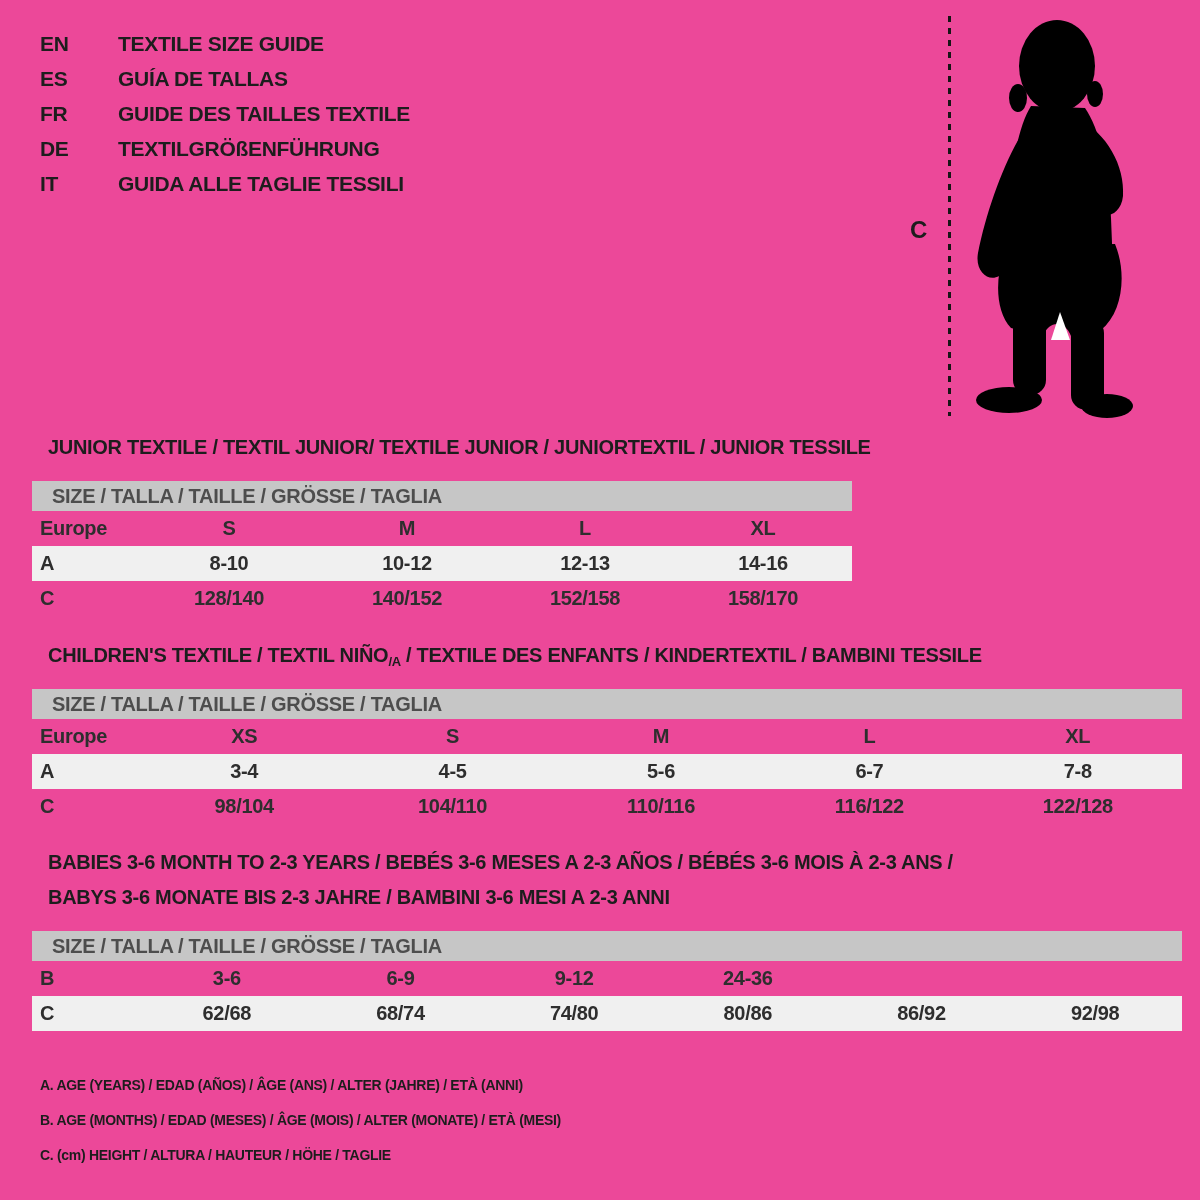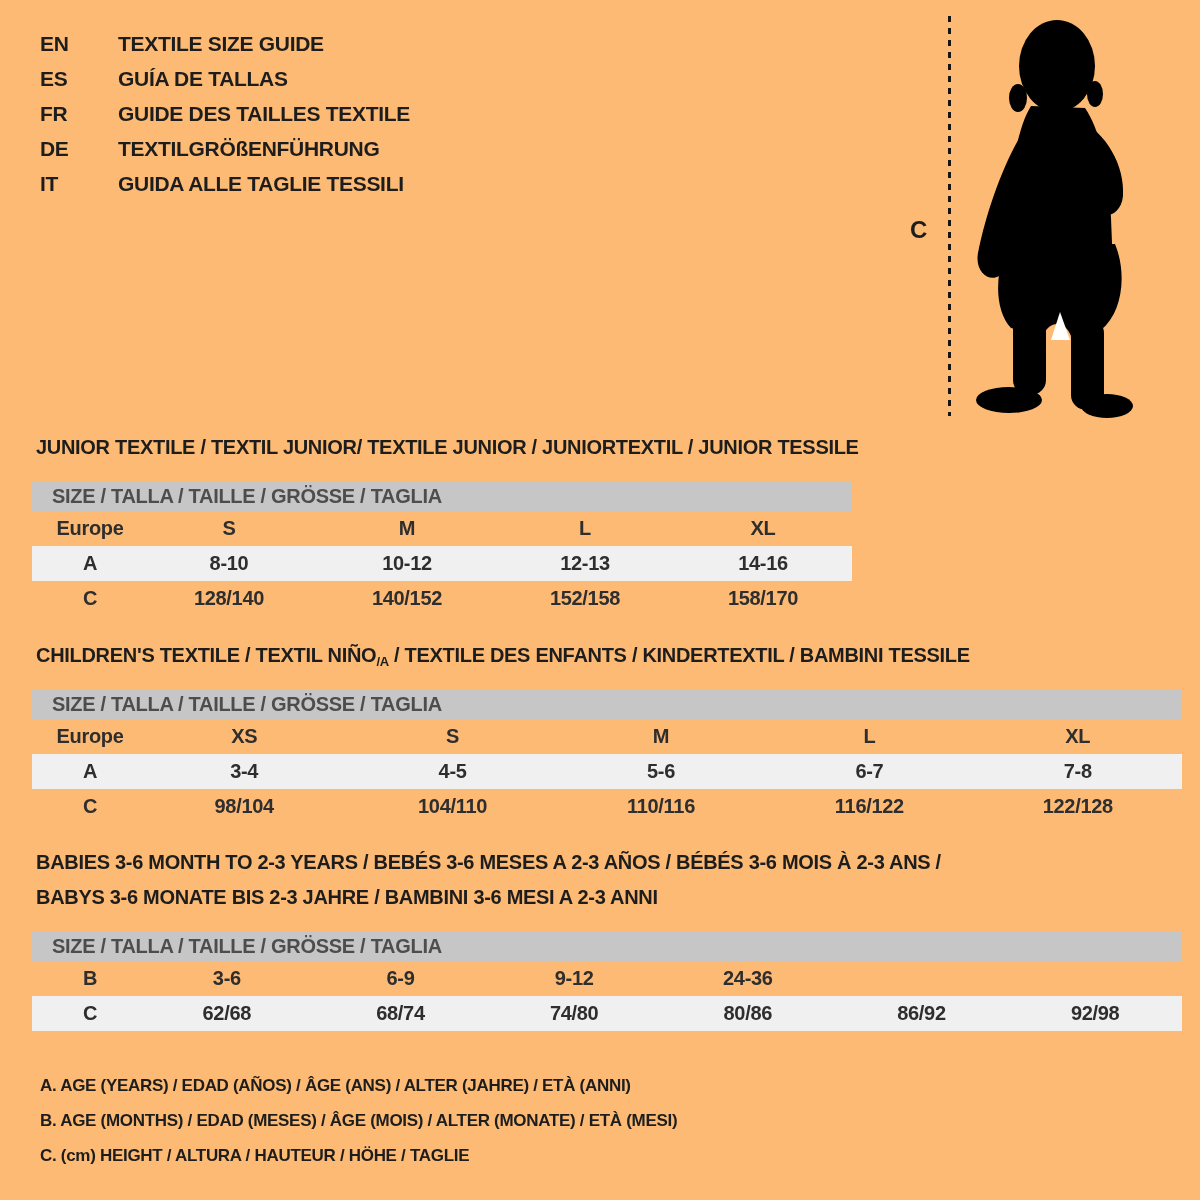--- a/index.html
+++ b/index.html
@@ -1,50 +1,50 @@
 <!DOCTYPE html>
 <html><head>
 <meta charset="utf-8">
 <style>
   html,body{margin:0;padding:0;background:#ffffff;}
   .page{
-    position:relative;width:1200px;height:1200px;background:#fdba74;overflow:hidden;
+    position:relative;width:1200px;height:1200px;background:#ec4899;overflow:hidden;
     font-family:"Liberation Sans","DejaVu Sans",sans-serif;color:#1d1d1d;
   }
   
   .lang-block{position:absolute;left:40px;top:26px;}
   .lang-line{display:flex;height:35px;align-items:center;}
   .lang-code{width:78px;font-weight:bold;font-size:21px;letter-spacing:-0.3px;}
   .lang-title{font-weight:bold;font-size:21px;letter-spacing:-0.3px;}
   
   .measure-line{
     position:absolute;left:948px;top:16px;width:3px;height:400px;
     background:repeating-linear-gradient(to bottom,#161616 0 6px,transparent 6px 12px);
   }
   .measure-label{position:absolute;left:910px;top:216px;font-weight:bold;font-size:24px;}
   .toddler{position:absolute;left:962px;top:18px;width:176px;height:400px;}
   
-  .section-title{position:absolute;left:36px;font-weight:bold;font-size:20px;letter-spacing:-0.3px;white-space:nowrap;}
+  .section-title{position:absolute;left:48px;font-weight:bold;font-size:20px;letter-spacing:-0.3px;white-space:nowrap;}
   .sub{font-size:13px;vertical-align:-4px;font-weight:bold;}
   
   .sg-table{position:absolute;left:32px;}
   .t-header{
     height:30px;line-height:30px;background:#c6c6c6;color:#4d4d4d;
     font-weight:bold;font-size:20px;padding-left:20px;letter-spacing:-0.3px;
   }
   .t-row{display:grid;height:35px;line-height:35px;font-weight:bold;font-size:20px;letter-spacing:-0.3px;color:#2e2e2e;}
   .cols5{grid-template-columns:108px repeat(4,1fr);}
   .cols6{grid-template-columns:108px repeat(5,1fr);}
   .cols7{grid-template-columns:108px repeat(6,1fr);}
   .t-row .cell{text-align:center;}
-  .t-row .cell.label{text-align:center;padding-left:8px;}
+  .t-row .cell.label{text-align:left;padding-left:8px;}
   .stripe{background:#f0f0f0;}
   
   .legend{position:absolute;left:40px;top:1068px;}
-  .legend-line{height:35px;line-height:35px;font-weight:bold;font-size:17px;letter-spacing:-0.3px;white-space:nowrap;}
+  .legend-line{height:35px;line-height:35px;font-weight:bold;font-size:14px;letter-spacing:-0.3px;white-space:nowrap;}
 </style>
 </head>
 <body>
 
 <div class="page">
 
   <div class="lang-block">
     <div class="lang-line">
       <span class="lang-code">EN</span>
       <span class="lang-title">TEXTILE SIZE GUIDE</span>

